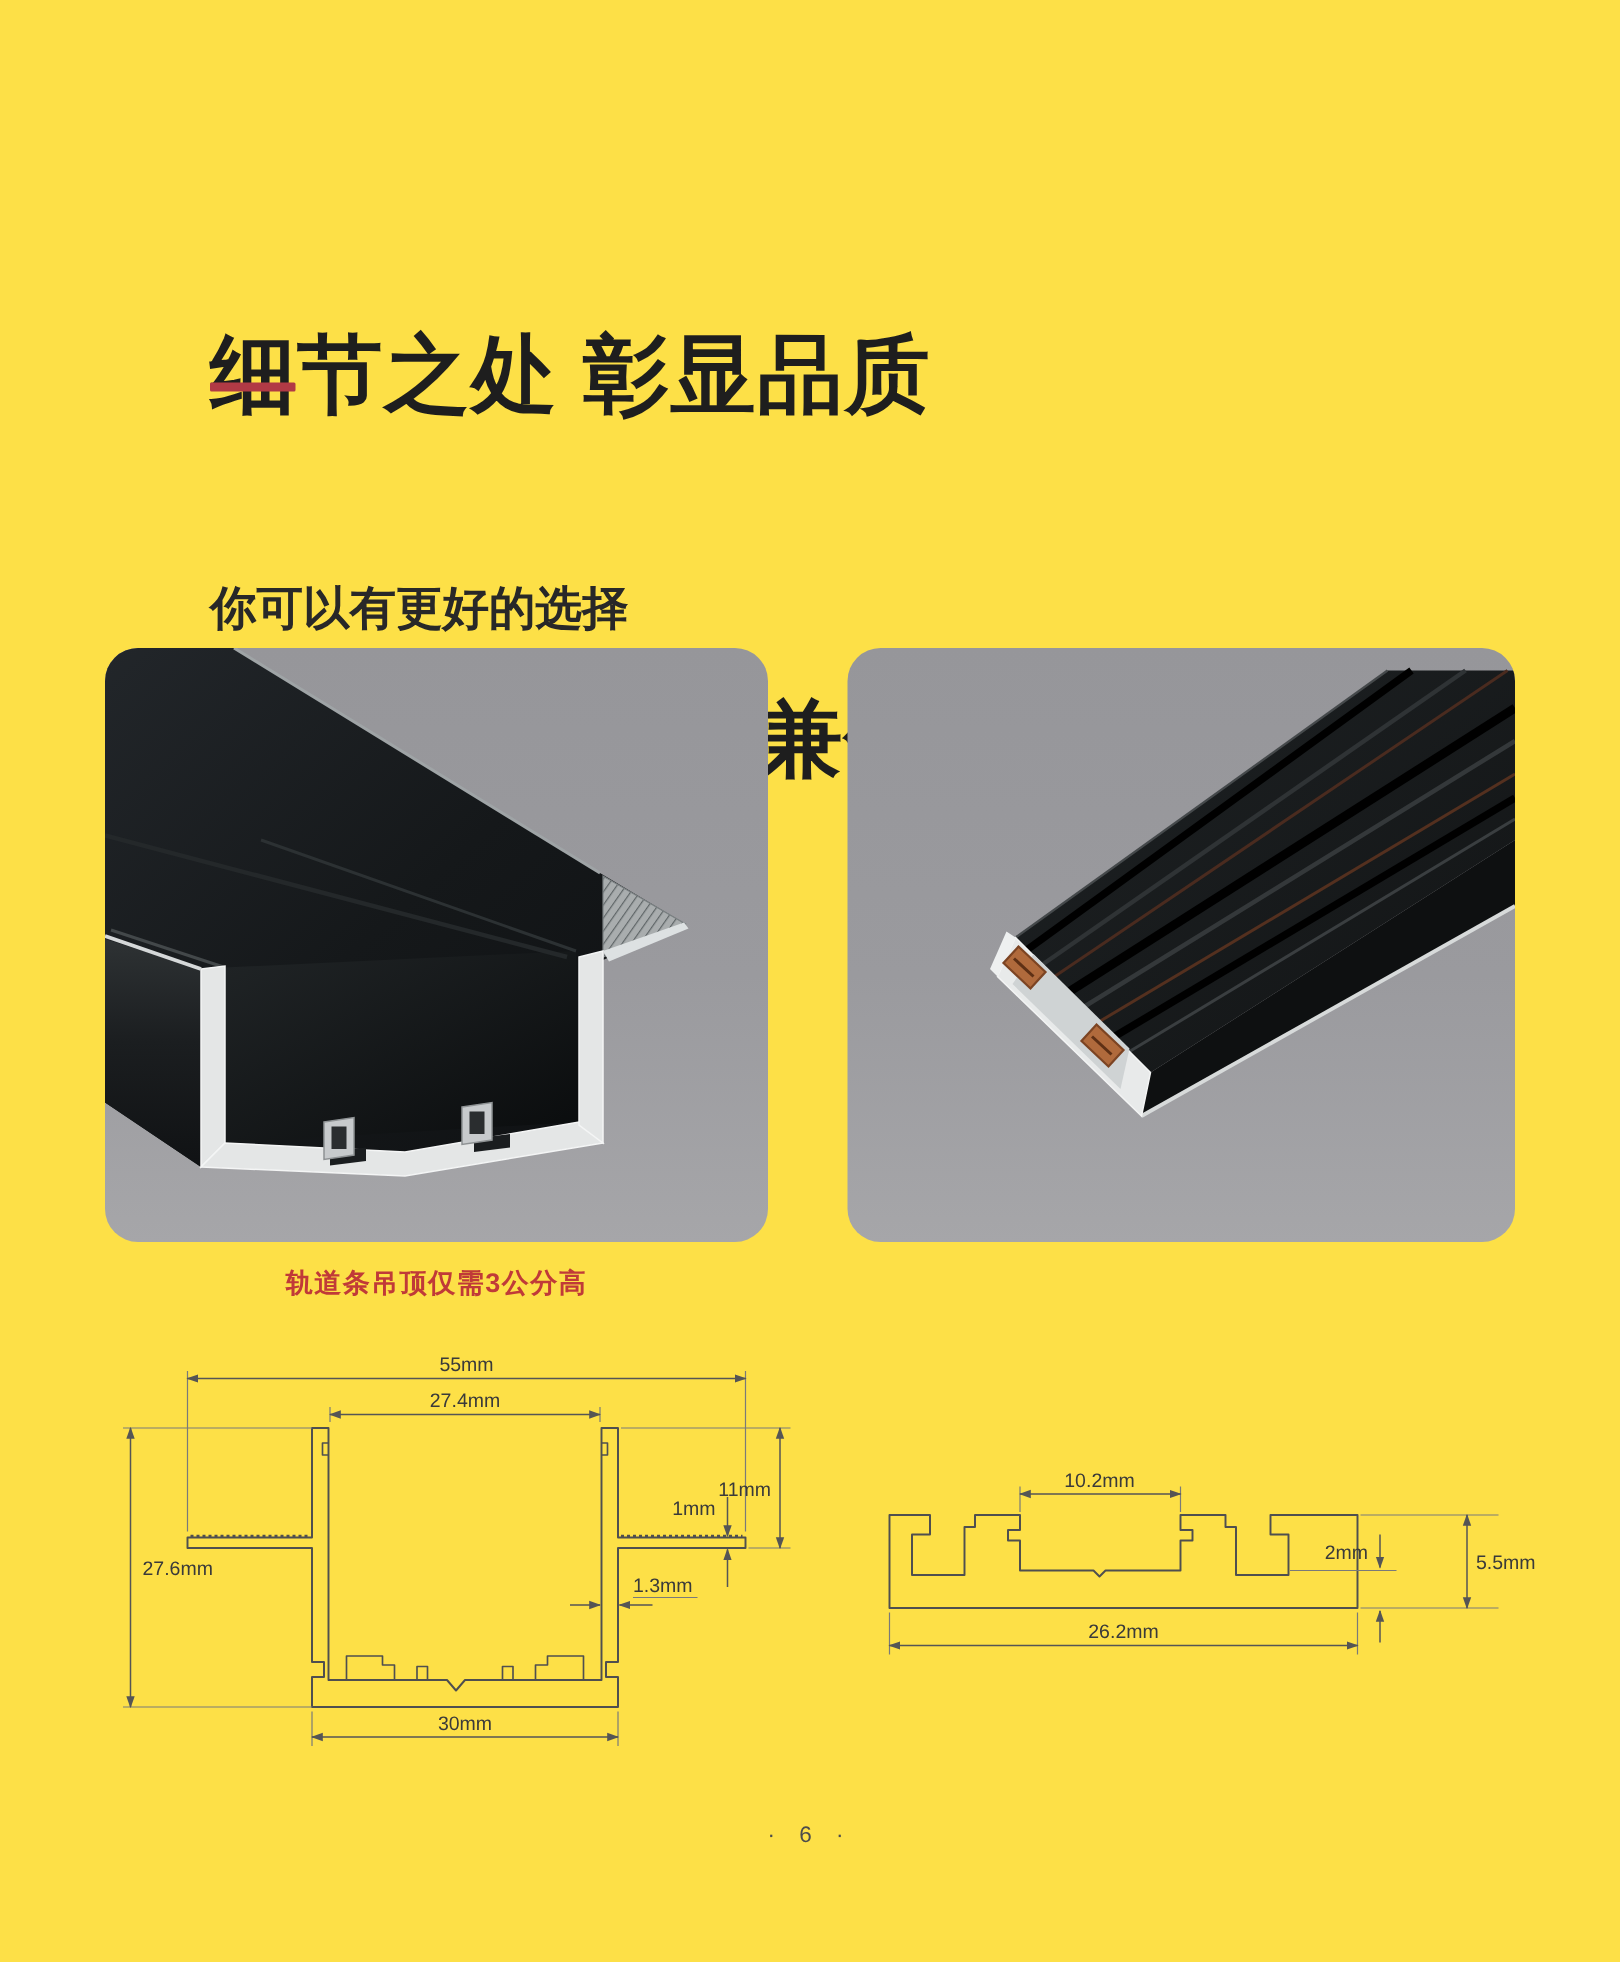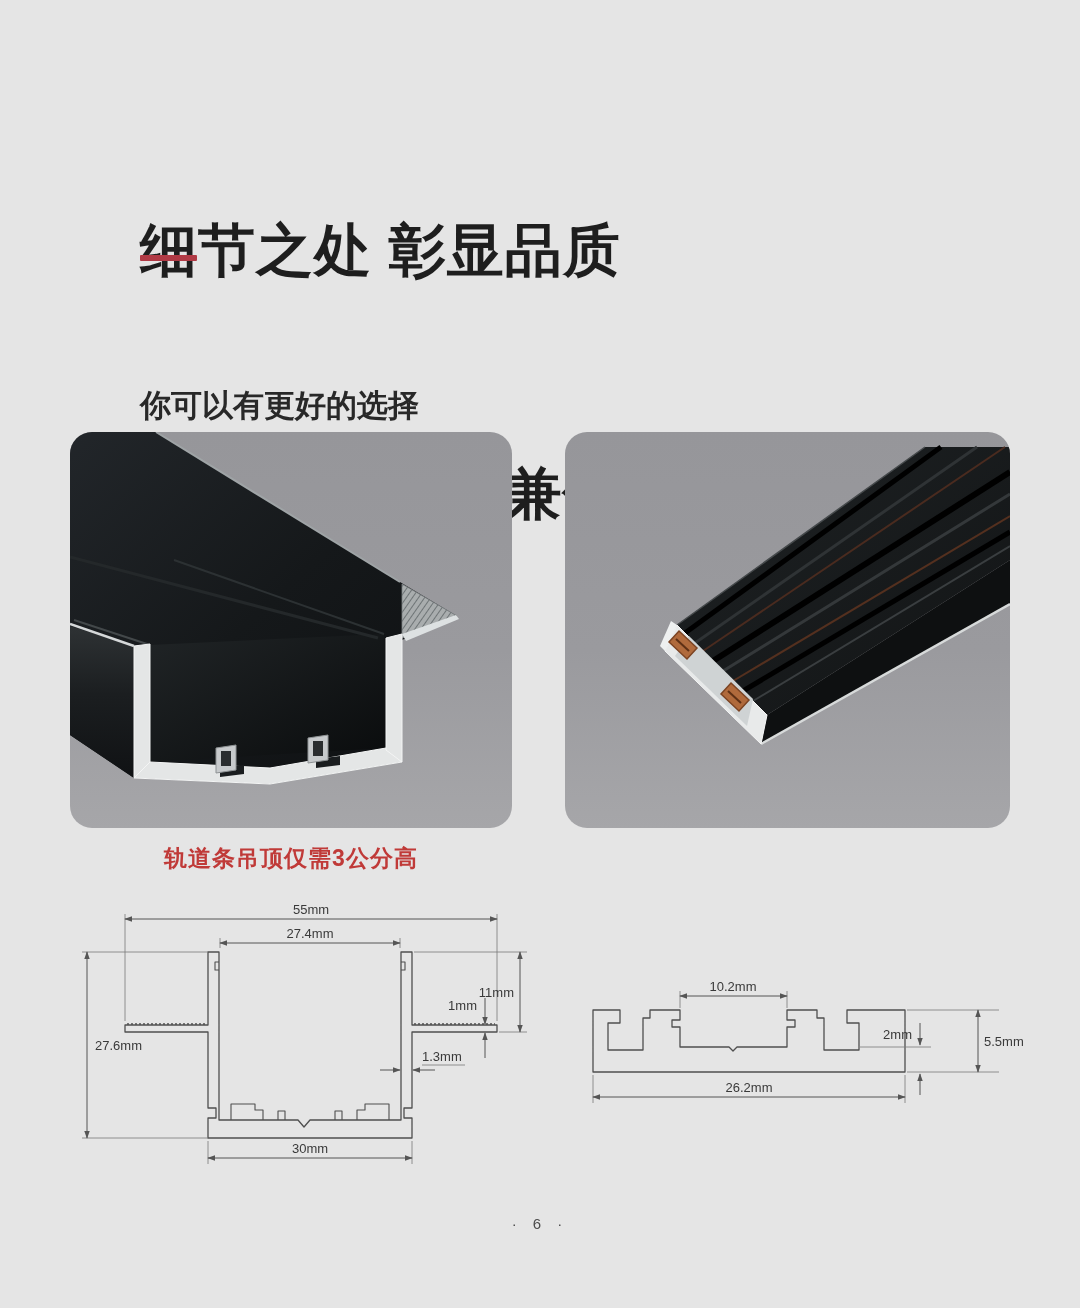--- a/index.html
+++ b/index.html
@@ -1,17 +1,17 @@
 <!DOCTYPE html>
 <html><head>
 <meta charset="utf-8">
 <style>
   html,body{margin:0;padding:0;background:#ffffff;}
   .page{
-    position:relative;width:1080px;height:1308px;background:#e5e5e5;overflow:hidden;
+    position:relative;width:1080px;height:1308px;background:#fde047;overflow:hidden;
     font-family:"Liberation Sans","DejaVu Sans",sans-serif;
   }
   .title{
     position:absolute;left:140px;top:48px;
     font-size:57px;font-weight:700;color:#1e1e1e;line-height:81px;
     letter-spacing:1px;white-space:pre;
   }
   .accent-line{
     position:absolute;left:140px;top:255px;width:57px;height:6px;
     background:#b13a45;border-radius:1px;
@@ -23,21 +23,21 @@
   .photo{
     position:absolute;top:432px;width:442px;height:396px;border-radius:22px;
     background:linear-gradient(180deg,#96969a 0%,#9a9a9e 55%,#a6a6a9 100%);
     overflow:hidden;
   }
   .photo.left{left:70px;}
   .photo.right{left:565px;width:445px;}
   .photo svg{position:absolute;left:0;top:0;}
   .caption{
     position:absolute;left:70px;top:843px;width:442px;text-align:center;
-    font-size:23px;font-weight:700;color:#c03a38;letter-spacing:1px;
+    font-size:18px;font-weight:700;color:#c03a38;letter-spacing:1px;
   }
   .drawing{position:absolute;}
   .drawing.left{left:65px;top:898px;}
   .drawing.right{left:575px;top:965px;}
   .dim-text{font-size:13px;fill:#3a3a3a;}
   .outline{fill:none;stroke:#4f4f4f;stroke-width:1.3;stroke-linejoin:round;}
   .detail{fill:none;stroke:#4f4f4f;stroke-width:1.1;stroke-linejoin:round;}
   .dimline{stroke:#555555;stroke-width:1;fill:none;}
   .extline{stroke:#7a7a7a;stroke-width:0.8;fill:none;}
   .footer{

